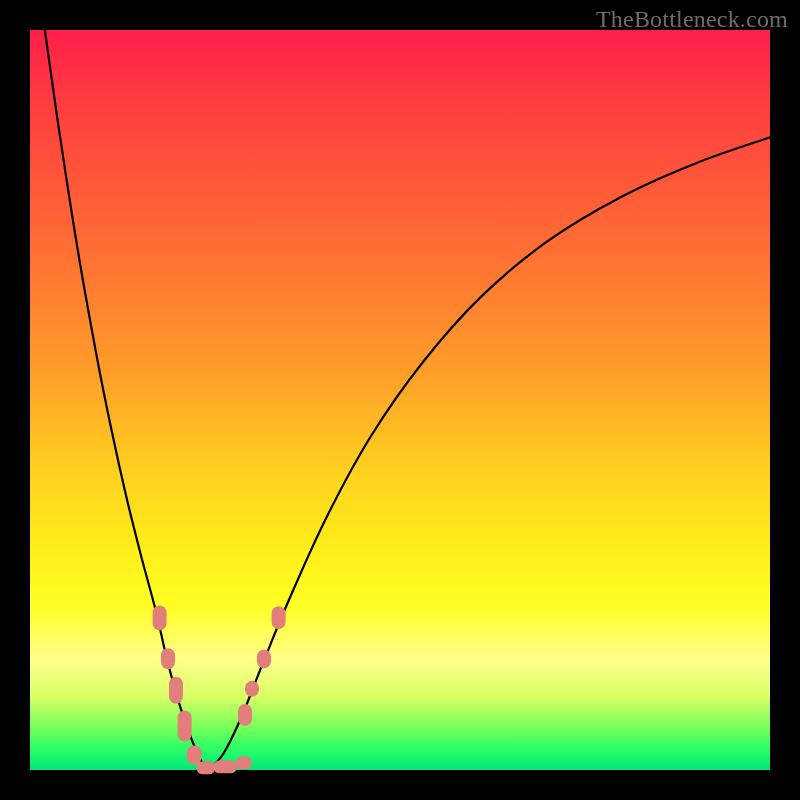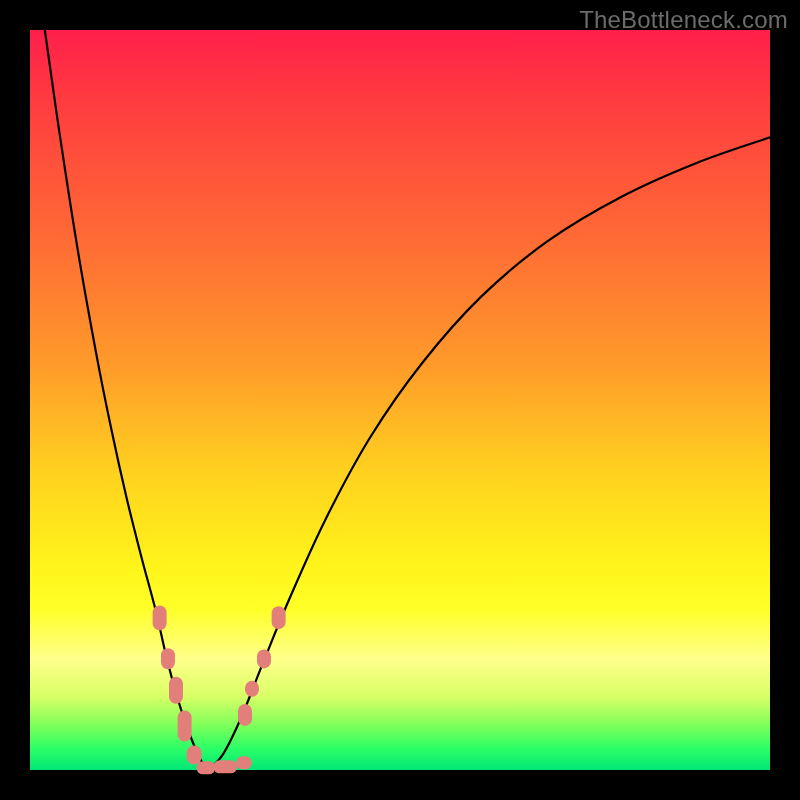--- a/index.html
+++ b/index.html
@@ -40,21 +40,21 @@
       #00e676 100%
     );
   }
   .watermark {
     position: absolute;
     top: 6px;
     right: 12px;
     font-size: 24px;
     font-weight: 500;
     color: #6c6c6c;
-    font-family: Liberation Sans, sans-serif;
+    font-family: Liberation Serif, serif;
     letter-spacing: 0.2px;
   }
   svg.curves {
     position: absolute;
     left: 0;
     top: 0;
     width: 740px;
     height: 740px;
   }
   .marker {

